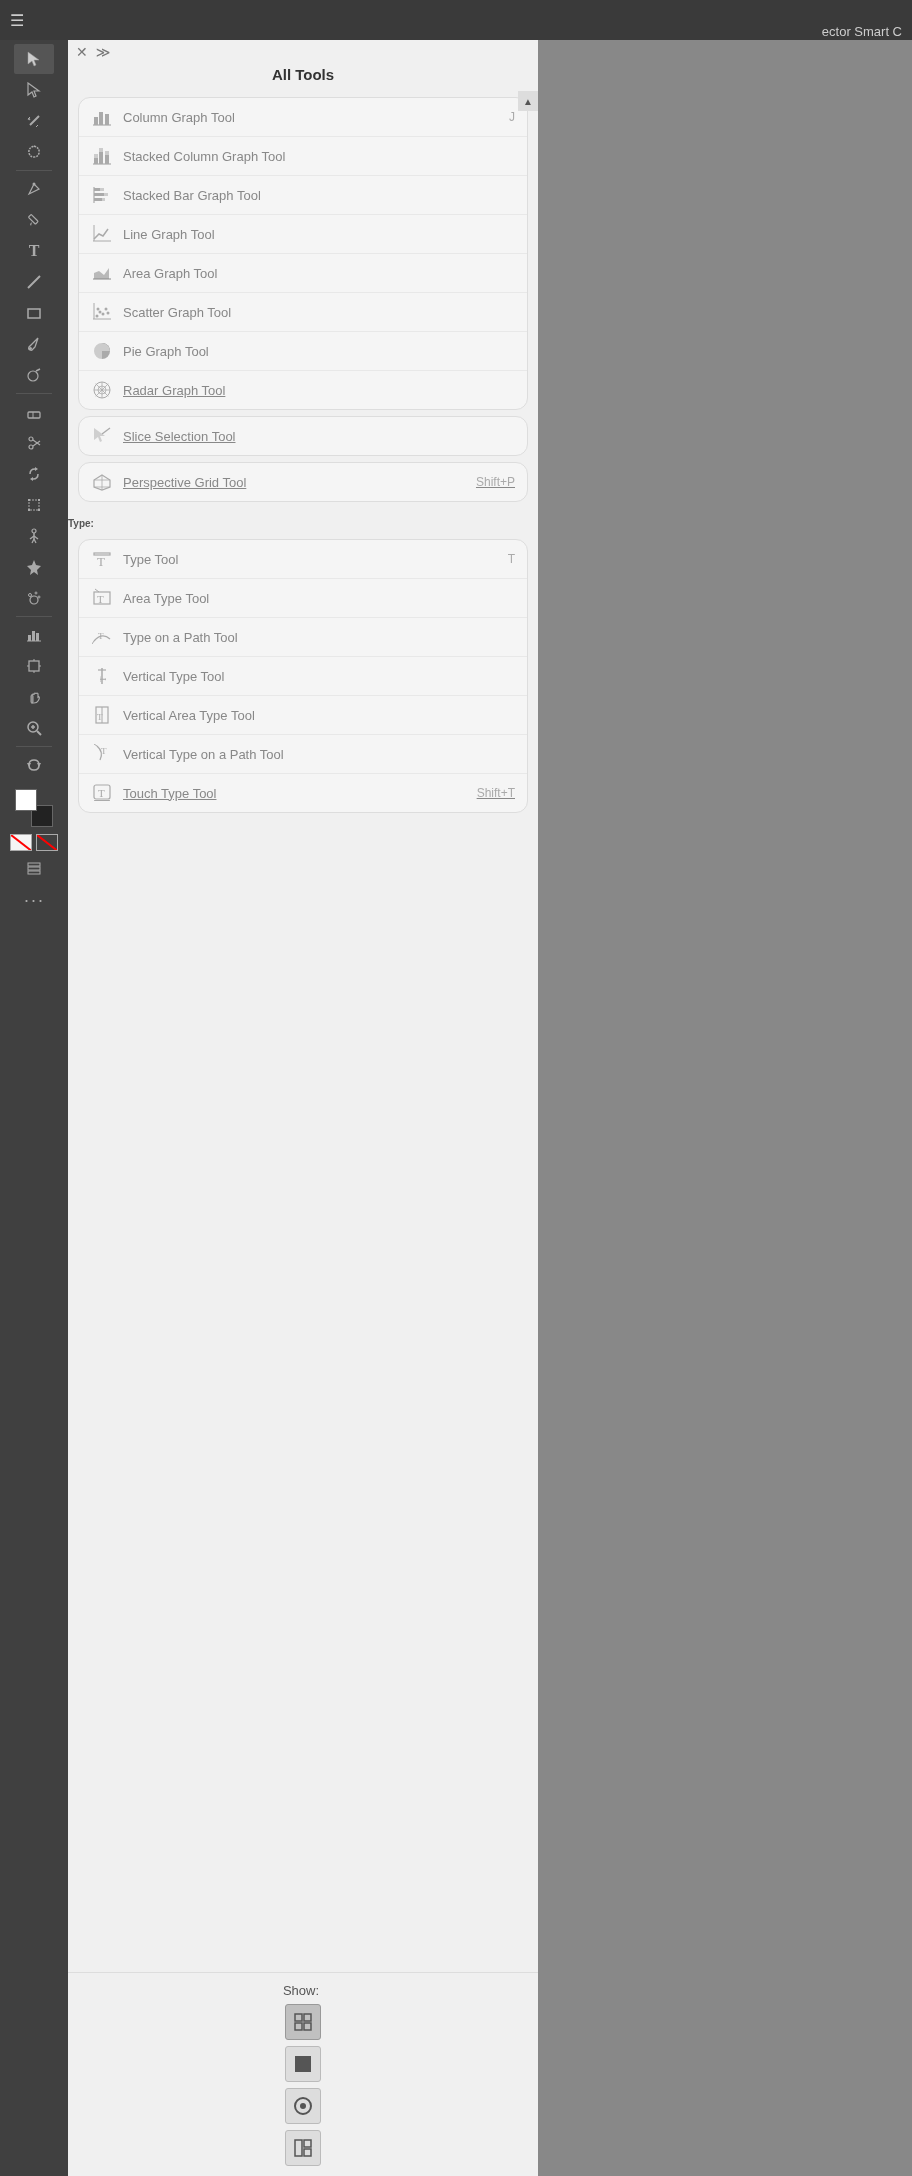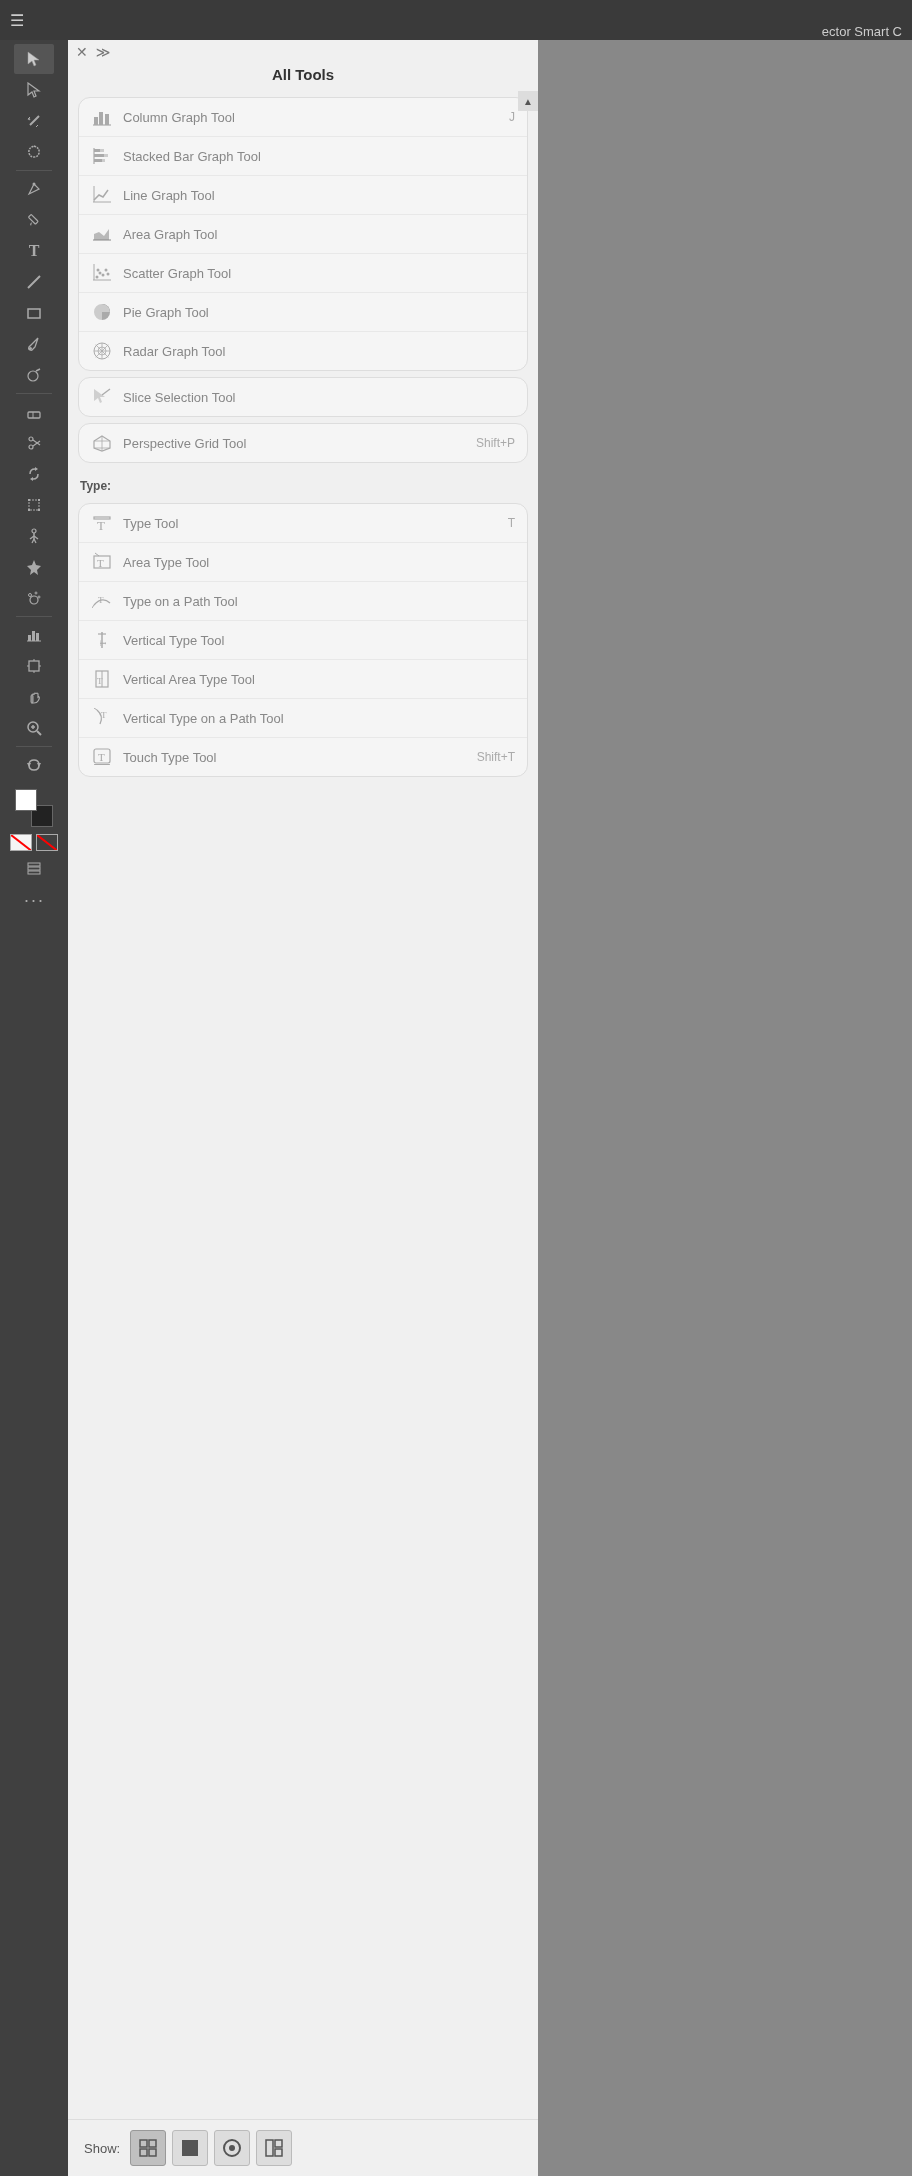--- a/index.html
+++ b/index.html
@@ -150,20 +150,21 @@
       padding: 8px 12px;
       border-bottom: 1px solid #e8e8e8;
       cursor: pointer;
       color: #888;
       gap: 10px;
       position: relative;
     }
 
     .tool-item:last-child {
       border-bottom: none;
+      text-decoration: underline;
     }
 
     .tool-icon {
       width: 22px;
       height: 22px;
       display: flex;
       align-items: center;
       justify-content: center;
       flex-shrink: 0;
     }
@@ -174,35 +175,36 @@
       font-size: 13px;
     }
 
     .tool-shortcut {
       color: #aaa;
       font-size: 12px;
     }
 
     
     .section-label {
-      padding: 10px 12px 4px;
-      font-size: 12px;
+      padding: 10px 0 4px;
+      font-size: 10px;
       font-weight: bold;
       color: #555;
     }
 
     
     .panel-footer {
       flex-shrink: 0;
       background: #f0f0f0;
       border-top: 1px solid #ddd;
       padding: 10px 16px;
       display: flex;
       align-items: center;
       gap: 6px;
+      flex-direction: column;
     }
 
     .show-label {
       color: #555;
       font-size: 13px;
       margin-right: 4px;
     }
 
     .show-btn {
       width: 36px;
@@ -484,20 +486,35 @@
             <rect x="2" y="10" width="4" height="8" fill="#aaa"></rect>
             <rect x="7" y="5" width="4" height="13" fill="#aaa"></rect>
             <rect x="13" y="7" width="4" height="11" fill="#aaa"></rect>
             <line x1="1" y1="18" x2="19" y2="18" stroke="#aaa" stroke-width="1.2"></line>
           </svg>
         </div>
         <span class="tool-name">Column Graph Tool</span>
         <span class="tool-shortcut">J</span>
       </div>
 
+      <div class="tool-item">
+        <div class="tool-icon">
+          <svg width="20" height="20" viewBox="0 0 20 20">
+            <rect x="2" y="12" width="4" height="6" fill="#aaa"></rect>
+            <rect x="2" y="8" width="4" height="4" fill="#bbb" opacity="0.7"></rect>
+            <rect x="7" y="6" width="4" height="12" fill="#aaa"></rect>
+            <rect x="7" y="2" width="4" height="4" fill="#bbb" opacity="0.7"></rect>
+            <rect x="13" y="9" width="4" height="9" fill="#aaa"></rect>
+            <rect x="13" y="5" width="4" height="4" fill="#bbb" opacity="0.7"></rect>
+            <line x1="1" y1="18" x2="19" y2="18" stroke="#aaa" stroke-width="1.2"></line>
+          </svg>
+        </div>
+        <span class="tool-name">Stacked Column Graph Tool</span>
+        <span class="tool-shortcut"></span>
+      </div>
 
 
       <div class="tool-item">
         <div class="tool-icon">
           <svg width="20" height="20" viewBox="0 0 20 20">
             <rect x="2" y="3" width="6" height="3" fill="#aaa"></rect>
             <rect x="8" y="3" width="4" height="3" fill="#bbb" opacity="0.7"></rect>
             <rect x="2" y="8" width="10" height="3" fill="#aaa"></rect>
             <rect x="12" y="8" width="4" height="3" fill="#bbb" opacity="0.7"></rect>
             <rect x="2" y="13" width="8" height="3" fill="#aaa"></rect>

